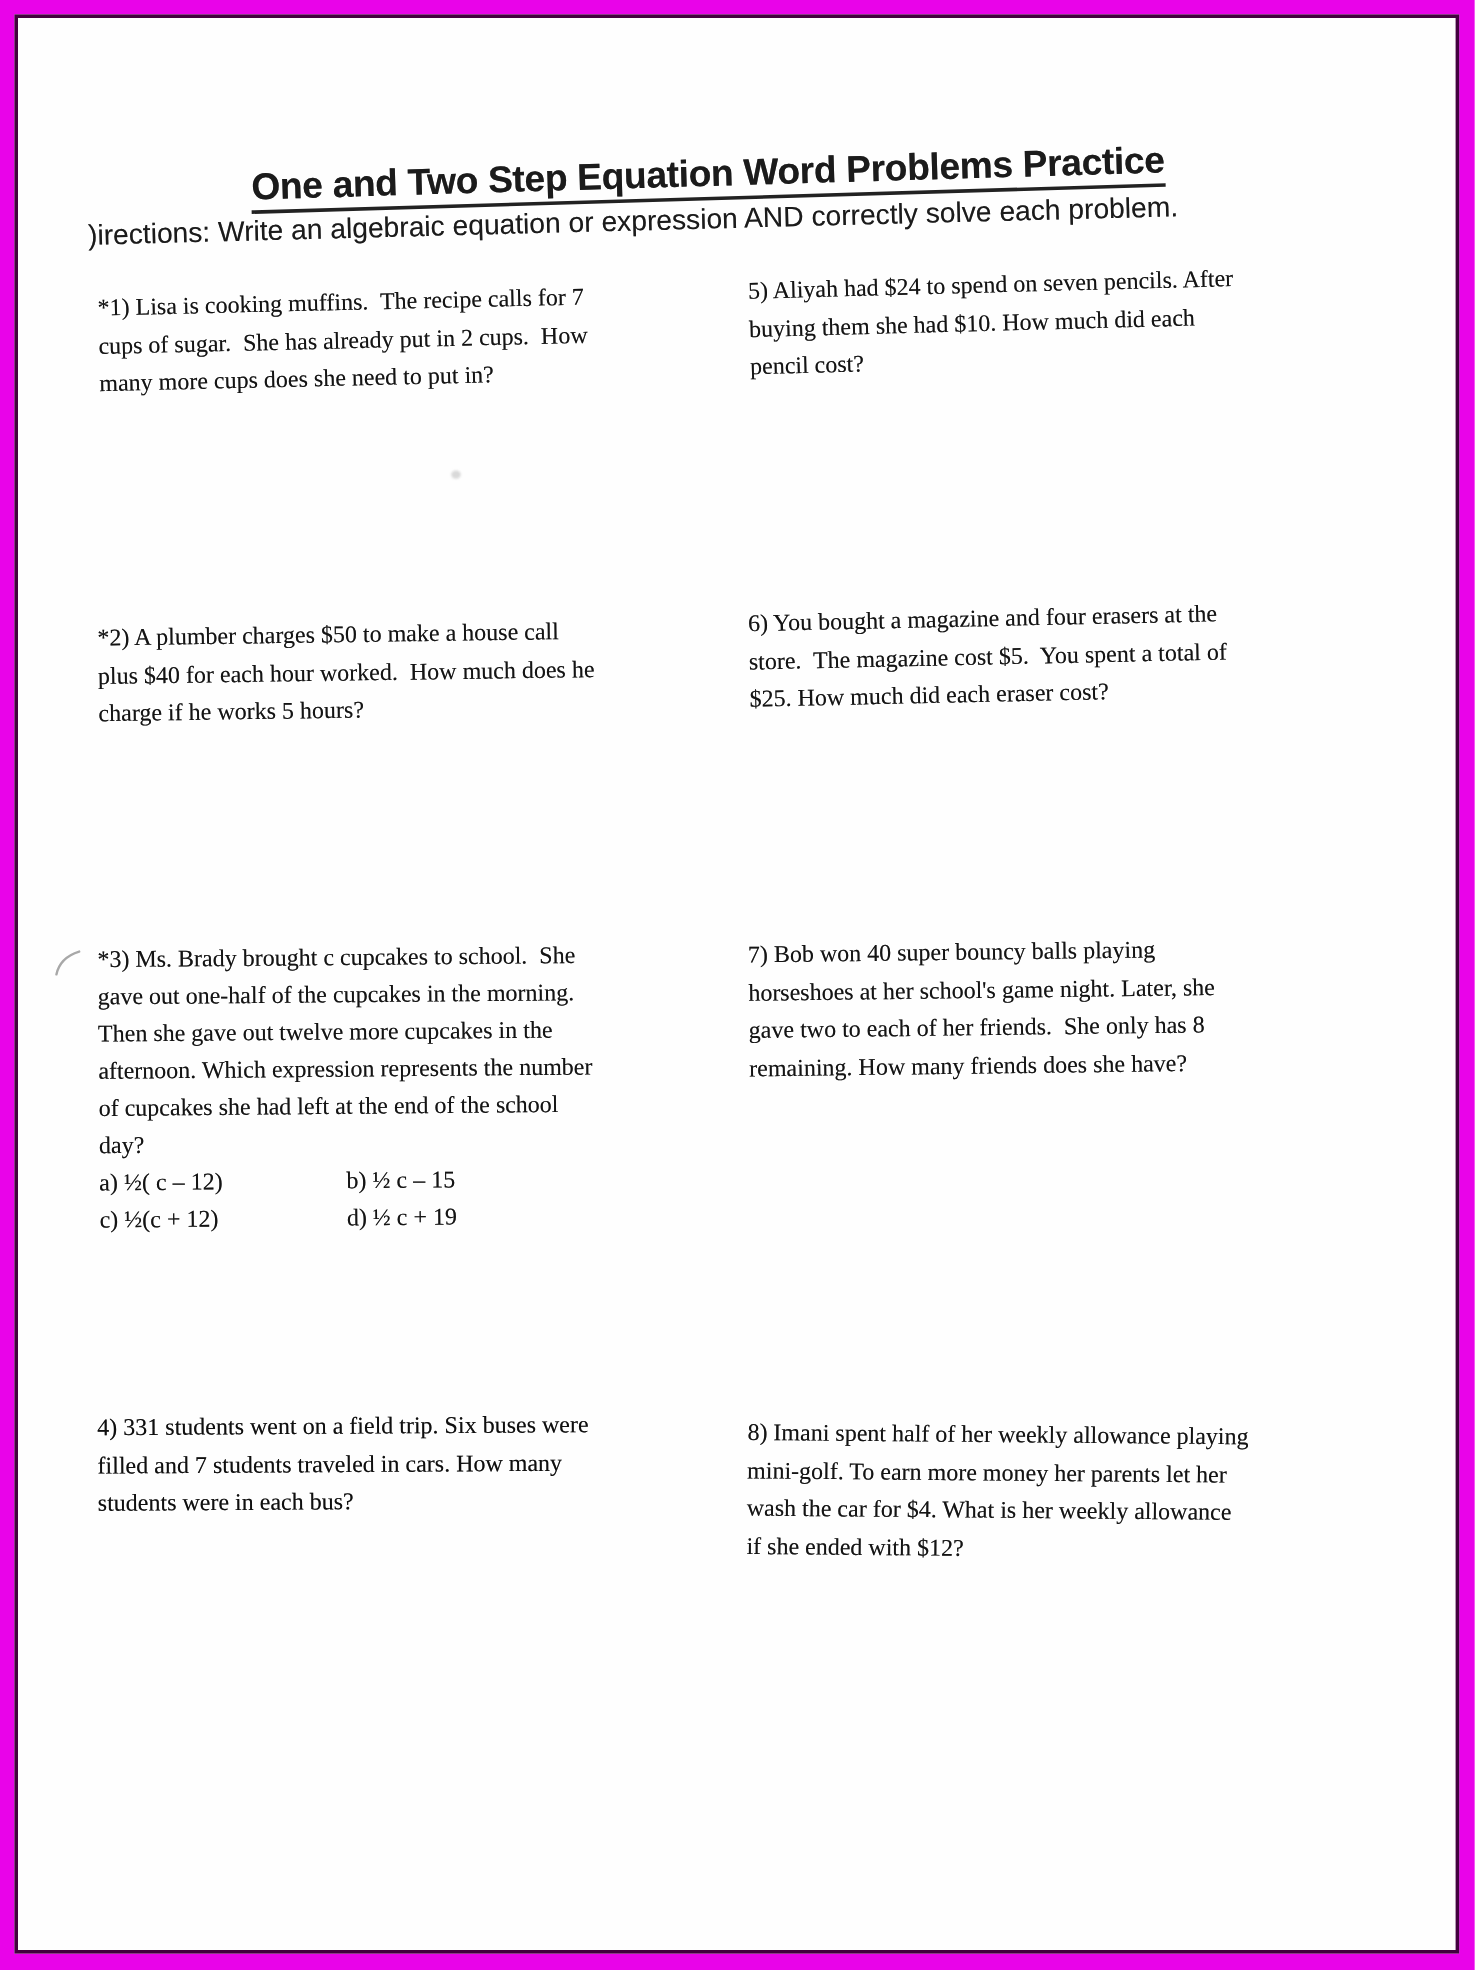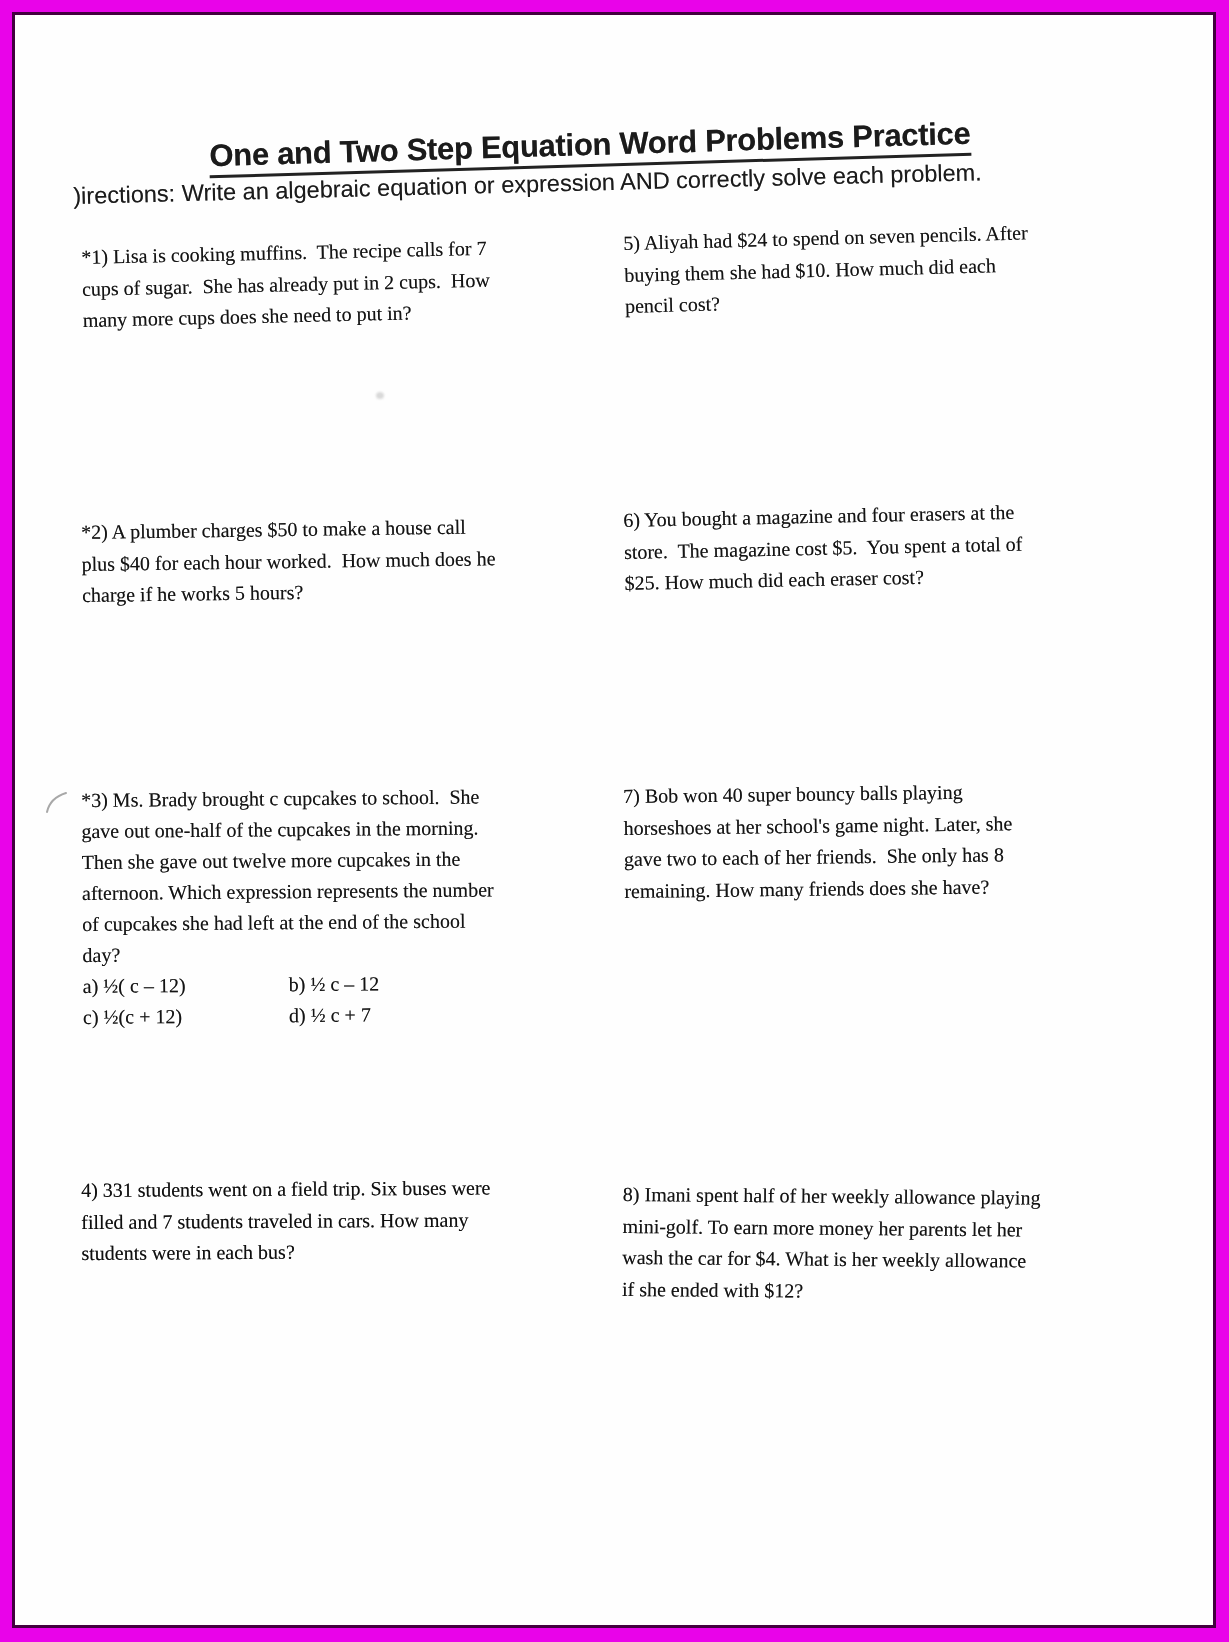--- a/index.html
+++ b/index.html
@@ -111,24 +111,24 @@
     </div>
 
     <div class="problem p3">
       <div class="ptext">*3) Ms. Brady brought c cupcakes to school.  She
 gave out one-half of the cupcakes in the morning.
 Then she gave out twelve more cupcakes in the
 afternoon. Which expression represents the number
 of cupcakes she had left at the end of the school
 day?</div>
       <div class="choice-row">
-        <span class="first">a) ½( c – 12)</span><span>b) ½ c – 12</span>
+        <span class="first">a) ½( c – 12)</span><span>b) ½ c – 15</span>
       </div>
       <div class="choice-row">
-        <span class="first">c) ½(c + 12)</span><span>d) ½ c + 7</span>
+        <span class="first">c) ½(c + 12)</span><span>d) ½ c + 19</span>
       </div>
     </div>
 
     <div class="problem p4">
       <div class="ptext">4) 331 students went on a field trip. Six buses were
 filled and 7 students traveled in cars. How many
 students were in each bus?</div>
     </div>
 
     <div class="problem p5">

